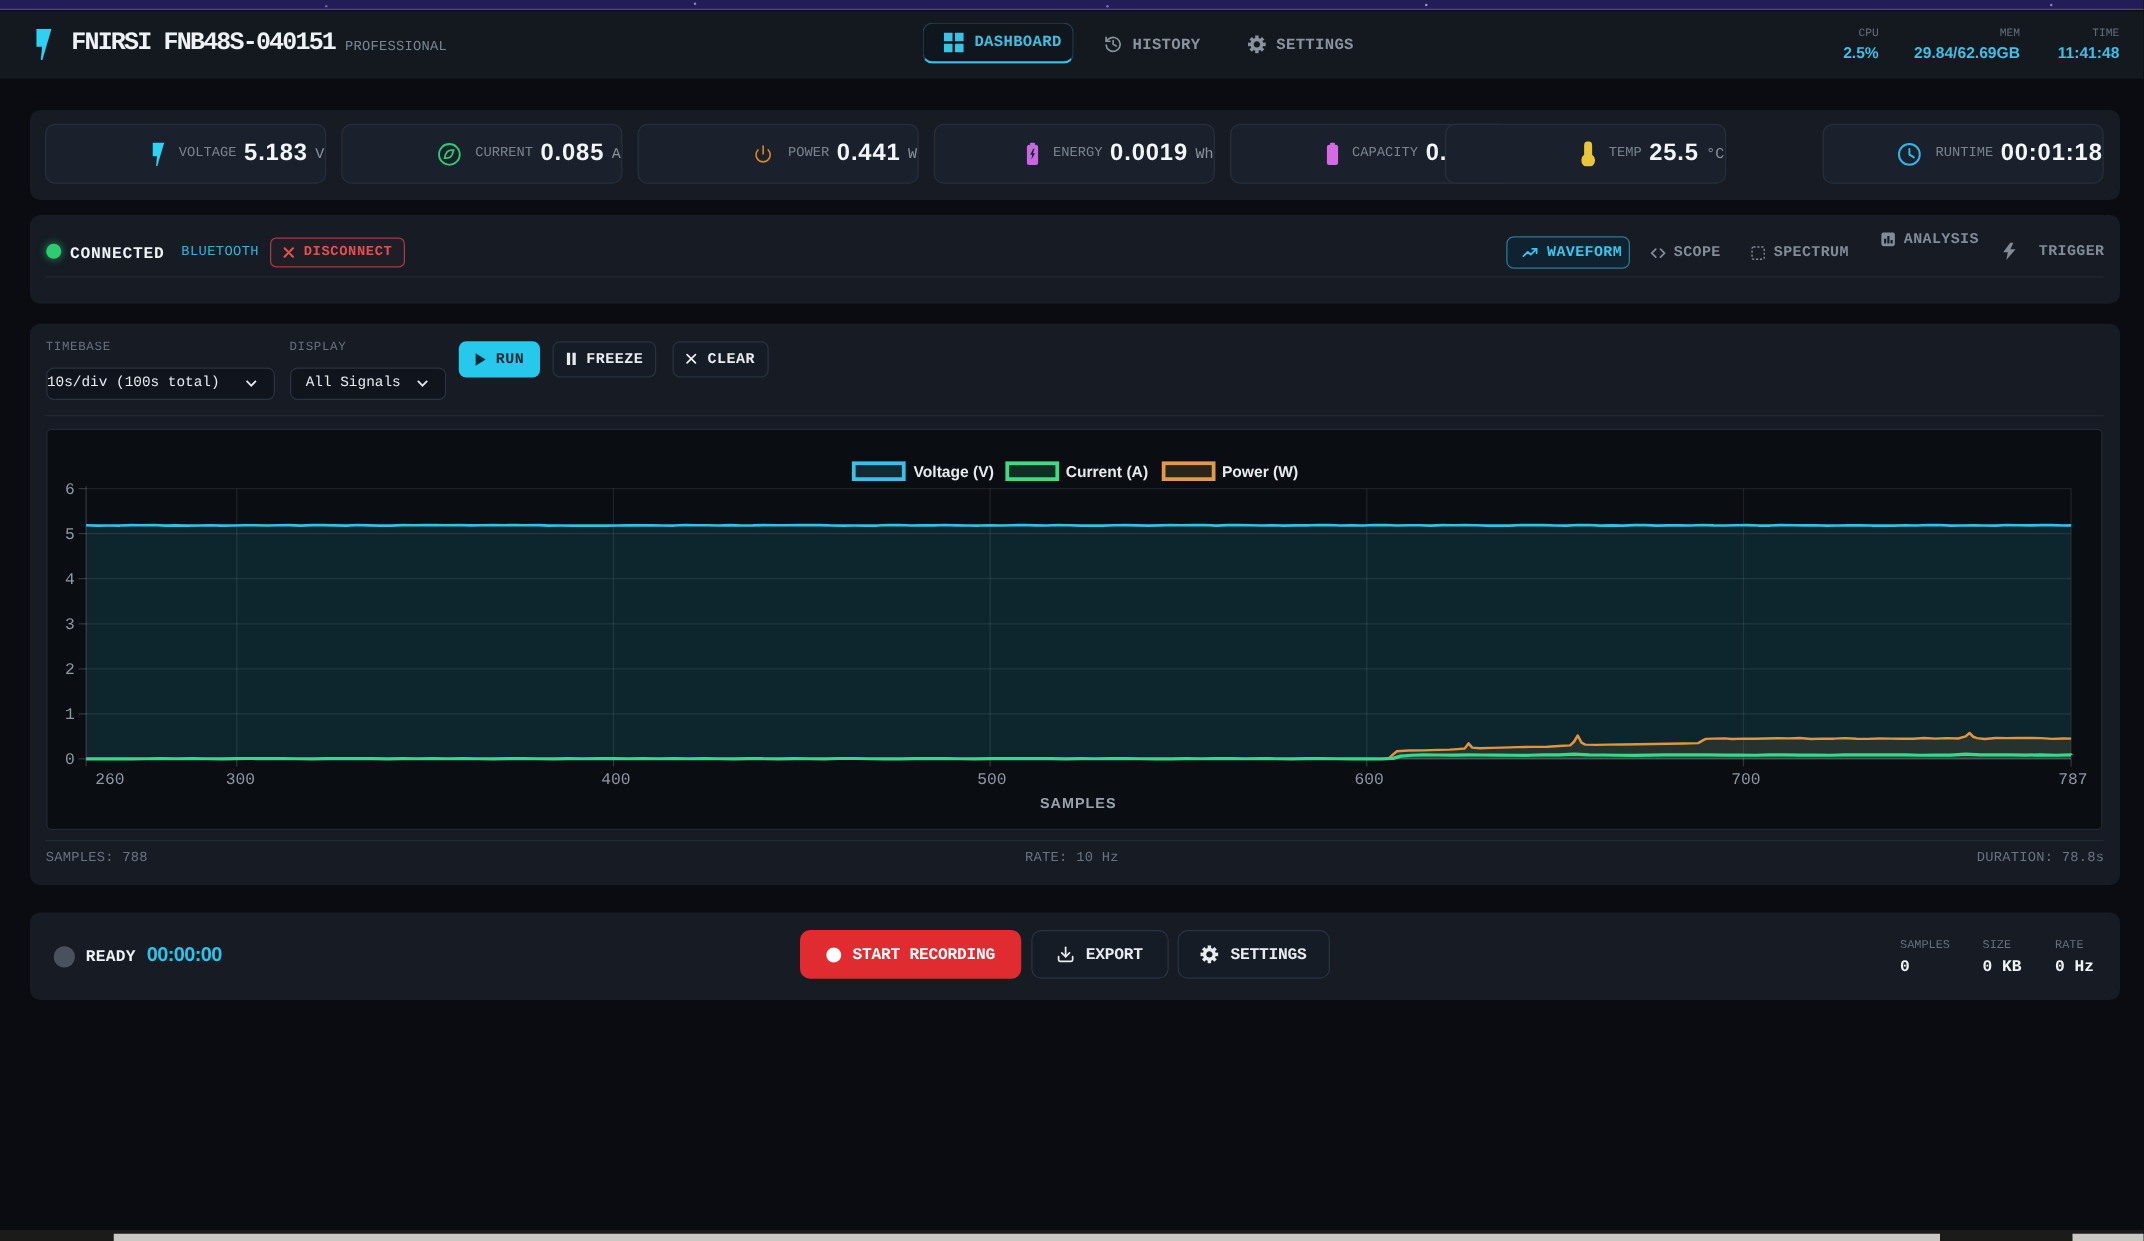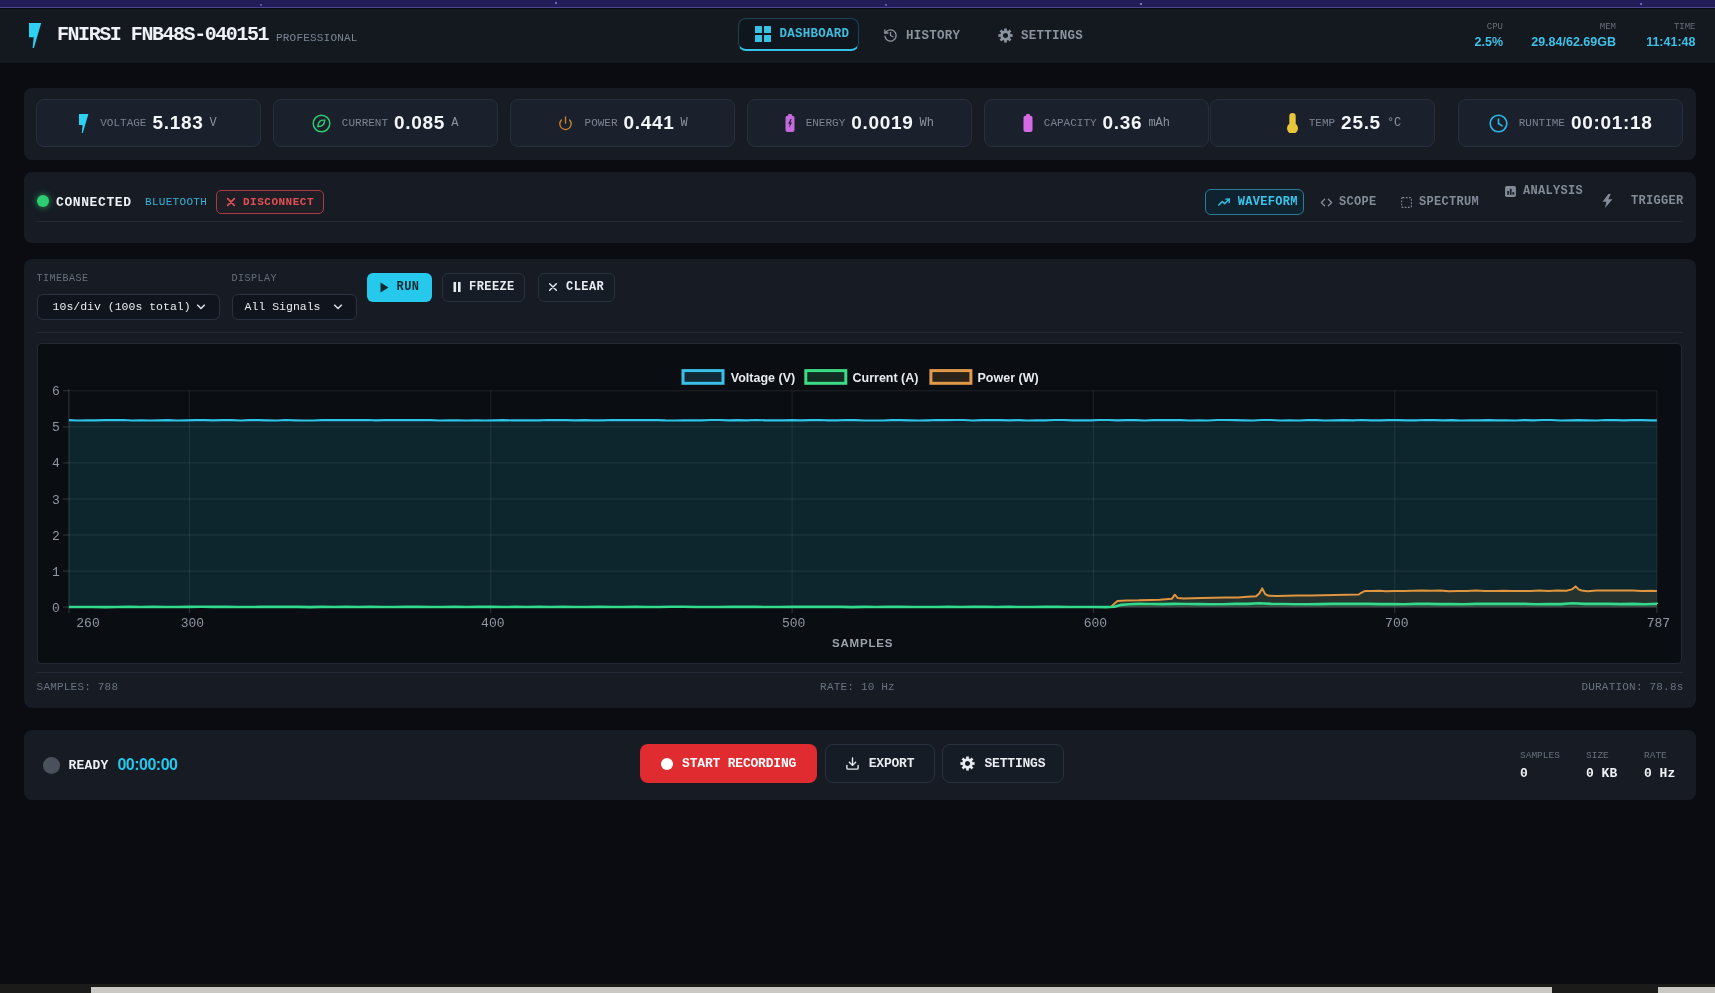--- a/index.html
+++ b/index.html
@@ -8,21 +8,21 @@
 .topstrip { position:absolute; left:0; top:0; width:1715px; height:8px; background:#221d56; border-bottom:1px solid #4e4590; }
 .header { position:absolute; left:0; top:9px; width:1715px; height:54px; background:#14181f; }
 .brand { position:absolute; left:57px; top:14px; font-size:20px; font-weight:bold; color:#eef2f6; letter-spacing:-1.45px; }
 .brand-sub { position:absolute; left:276px; top:22.5px; font-size:11px; color:#7b8694; letter-spacing:0.2px; }
 .navbtn { position:absolute; display:flex; align-items:center; }
 .nav-txt { font-size:12.5px; font-weight:bold; letter-spacing:0.25px; color:#8b939e;text-align:center; }
 .hs-l { font-size:9px; color:#68707c; text-align:right; }
 .hs-v { font-size:12.5px; font-weight:bold; color:#3fc0e6; text-align:right; margin-top:3px; font-family:"Liberation Sans",sans-serif; }
 .panel { position:absolute; left:23.5px; width:1672px; background:#161b24; border-radius:8px; }
 
-.mcard { position:absolute; top:11.5px; height:48px; width:225px; background:#1b212c; border:1px solid #272f3c; border-radius:8px; display:flex; align-items:center; justify-content:center; }
+.mcard { position:absolute; top:11.5px; height:48px; width:225px; background:#1b212c; border:1px solid #272f3c; border-radius:8px; display:flex; align-items:center; justify-content:flex-end; }
 .mc-l { font-size:11px; color:#7a8390; margin-left:11px; }
 .mc-v { font-size:19px; font-weight:bold; color:#f3f6f9; letter-spacing:0.7px; margin-left:6px; font-family:"Liberation Sans",sans-serif; }
 .mc-u { font-size:12px; color:#8b939e; margin-left:6px; }
 
 .ctext { position:absolute; left:56px; top:195px; font-size:13px; font-weight:bold; color:#eef2f6; letter-spacing:0.6px; }
 .cbt { position:absolute; left:145px; top:196px; font-size:11px; color:#35b4d8; letter-spacing:0.3px; }
 .disc { position:absolute; left:216px; top:190px; width:108px; height:24px; border:1px solid #a83a42; border-radius:5px; background:rgba(224,70,76,0.05); display:flex; align-items:center; justify-content:center; gap:7px; color:#e05252; font-size:11px; font-weight:bold; letter-spacing:0.5px; }
 .tab-txt { font-size:12px; font-weight:bold; letter-spacing:0.3px; color:#838b97; }
 
 .ctl-lbl { position:absolute; font-size:10px; color:#68707c; letter-spacing:0.5px; }
@@ -129,21 +129,21 @@
   </div>
   <div class="mcard" style="left:960.4px;">
     <svg width="10" height="18" viewBox="0 0 10 18">
         <rect x="3" y="0" width="4" height="2.2" rx="1" fill="#d46ae4"></rect>
         <rect x="0.5" y="1.8" width="9" height="16.2" rx="2" fill="#d46ae4"></rect>
       </svg>
     <span class="mc-l">CAPACITY</span>
       <span class="mc-v">0.36</span>
       <span class="mc-u">mAh</span>
   </div>
-  <div class="mcard" style="left:1186px;padding-left:44px;">
+  <div class="mcard" style="left:1132px;padding-left:44px;">
     <svg width="11" height="20" viewBox="0 0 11 20">
         <path d="M5.5 0 a3.2 3.2 0 0 1 3.2 3.2 v7.6 a5.5 5.5 0 1 1 -6.4 0 V3.2 a3.2 3.2 0 0 1 3.2-3.2z" fill="#e8c53a"></path>
       </svg>
     <span class="mc-l">TEMP</span>
       <span class="mc-v">25.5</span>
       <span class="mc-u">°C</span>
   </div>
   <div class="mcard" style="left:1434.7px;">
     <svg width="19" height="19" viewBox="0 0 24 24" fill="none" stroke="#2bb8e8" stroke-width="2" stroke-linecap="round">
         <circle cx="12" cy="12" r="10.5"></circle>
@@ -193,21 +193,21 @@
 <div class="abs" style="left:1602px; top:194px; display:flex; align-items:center; gap:18px;">
   <svg width="11" height="14" viewBox="0 0 13 17">
       <path d="M7.5 0 L0.5 9.5 L5 9.5 L3.5 17 L12.5 6.5 L7.5 6.5 L10.5 0 Z" fill="#838b97"></path>
     </svg>
   <span class="tab-txt">TRIGGER</span>
 </div>
 <div class="sepline" style="top:221px;"></div>
 
 <div class="panel" style="top:258.5px; height:449.5px;"></div>
 <div class="ctl-lbl" style="left:36.6px; top:272.5px;">TIMEBASE</div>
-<div class="sel" style="left:36.6px; width:183px; padding-left:15px;">10s/div (100s total)<svg style="position:absolute;right:13px;" width="10" height="6" viewBox="0 0 12 8" fill="none" stroke="#dfe5ea" stroke-width="2">
+<div class="sel" style="left:36.6px; width:183px; ">10s/div (100s total)<svg style="position:absolute;right:13px;" width="10" height="6" viewBox="0 0 12 8" fill="none" stroke="#dfe5ea" stroke-width="2">
       <path d="M1 1 L6 6 L11 1"></path>
     </svg></div>
 <div class="ctl-lbl" style="left:231.6px; top:272.5px;">DISPLAY</div>
 <div class="sel" style="left:231.6px; width:125px; padding-left:12px;">All Signals<svg style="position:absolute;right:13px;" width="10" height="6" viewBox="0 0 12 8" fill="none" stroke="#dfe5ea" stroke-width="2">
       <path d="M1 1 L6 6 L11 1"></path>
     </svg></div>
 <div class="cbtn" style="left:367px; width:65px; background:#26c9ec; color:#0a2a33;"><svg width="9" height="11" viewBox="0 0 9 11">
       <path d="M0.5 0.5 L8.5 5.5 L0.5 10.5 Z" fill="#0a2a33"></path>
     </svg>RUN</div>
 <div class="cbtn dark-btn" style="left:442.4px; width:83px;"><svg width="8" height="10" viewBox="0 0 8 10" fill="#e8ecf0">

